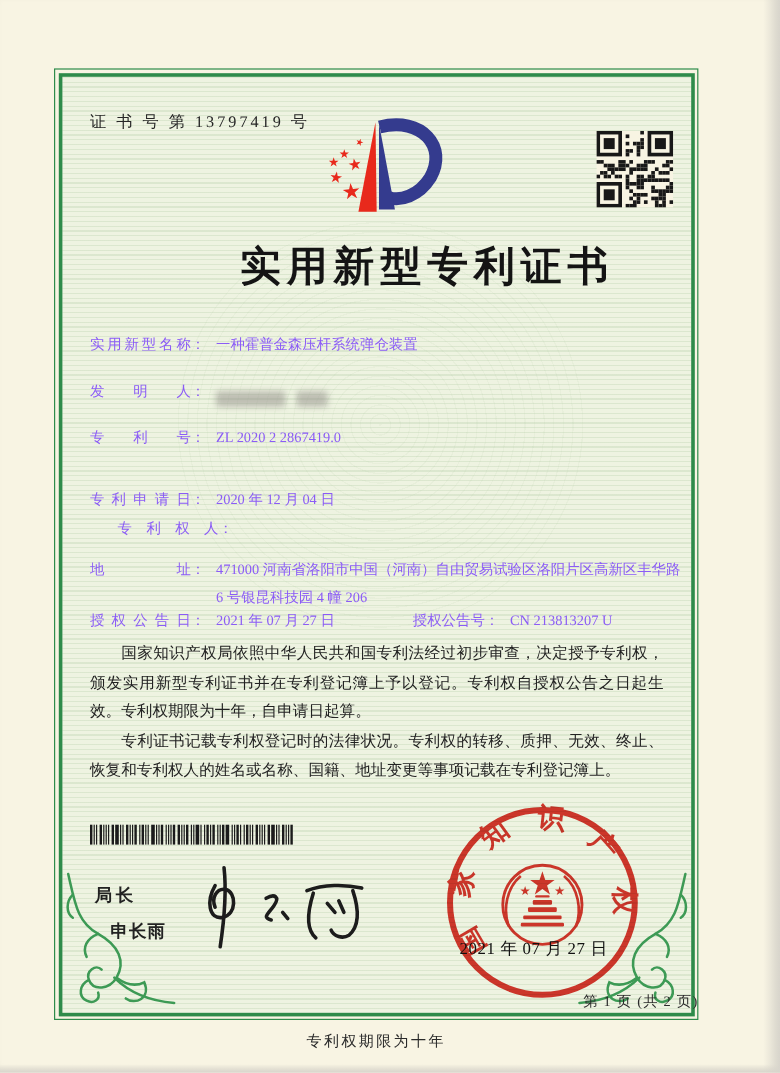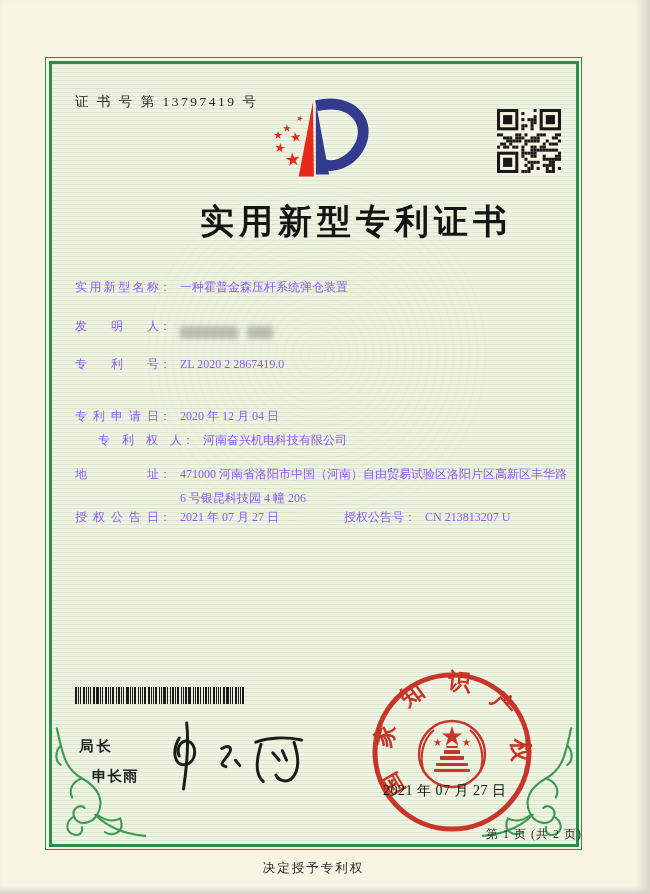--- a/index.html
+++ b/index.html
@@ -279,38 +279,41 @@
 
   <div class="row" style="top:405px;">
     <span class="lbl">专利申请日</span>
       <span class="colon">：</span>
     <span class="val">2020 年 12 月 04 日</span>
   </div>
 
   <div class="row" style="top:429px;margin-left:23px;">
     <span class="lbl">专利权人</span>
       <span class="colon">：</span>
-    <span class="val">河南奋兴机电科技有限公司</span>
   </div>
 
   <div class="row" style="top:462px; line-height:24px;">
     <span class="lbl">地址</span>
       <span class="colon">：</span>
     <span class="val">471000  河南省洛阳市中国（河南）自由贸易试验区洛阳片区高新区丰华路 6 号银昆科技园 4 幢 206</span>
   </div>
 
   <div class="row" style="top:506px;">
     <span class="lbl">授权公告日</span>
       <span class="colon">：</span>
     <span class="val val-fixed">2021 年 07 月 27 日</span>
     <span class="lbl2">授权公告号</span>
       <span class="colon">：</span>
     <span>CN 213813207 U</span>
   </div>
 
+  <div class="abs paras">
+    <p>国家知识产权局依照中华人民共和国专利法经过初步审查，决定授予专利权，颁发实用新型专利证书并在专利登记簿上予以登记。专利权自授权公告之日起生效。专利权期限为十年，自申请日起算。</p>
+    <p>专利证书记载专利权登记时的法律状况。专利权的转移、质押、无效、终止、恢复和专利权人的姓名或名称、国籍、地址变更等事项记载在专利登记簿上。</p>
+  </div>
 
   <div class="abs barcode" id="barcodebox"><svg viewBox="0 0 172 17" width="172" height="17" preserveAspectRatio="none">
         <rect x="0" y="0" width="2" height="17" fill="#1b1b1b"></rect>
         <rect x="3" y="0" width="1" height="17" fill="#1b1b1b"></rect>
         <rect x="5" y="0" width="1" height="17" fill="#1b1b1b"></rect>
         <rect x="8" y="0" width="2" height="17" fill="#1b1b1b"></rect>
         <rect x="11" y="0" width="1" height="17" fill="#1b1b1b"></rect>
         <rect x="13" y="0" width="1" height="17" fill="#1b1b1b"></rect>
         <rect x="15" y="0" width="1" height="17" fill="#1b1b1b"></rect>
         <rect x="18" y="0" width="2" height="17" fill="#1b1b1b"></rect>
@@ -409,17 +412,17 @@
         <rect x="76" y="82" width="16" height="4" rx="1"></rect>
         <rect x="68" y="95" width="32" height="3" rx="1"></rect>
         <rect x="66" y="101" width="36" height="3" rx="1"></rect>
         <rect x="78" y="78" width="12" height="2" rx="1"></rect>
       </g>
     </g>
   </svg>
   <div class="abs seal-date">2021 年 07 月 27 日</div>
 
   <div class="abs page-indicator">第 1 页 (共 2 页)</div>
-  <div class="abs back-note">决定授予专利权</div>
+  <div class="abs back-note">专利权期限为十年</div>
 
   <div class="scan-edge-r"></div>
   <div class="scan-edge-b"></div>
 </div>
 
 </body></html>

